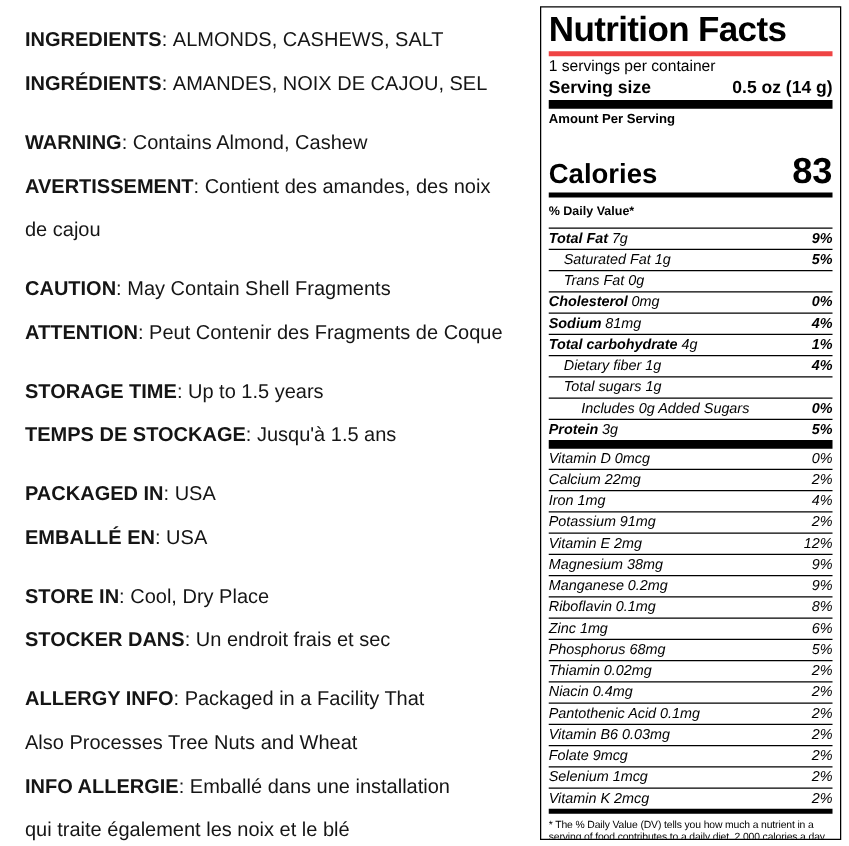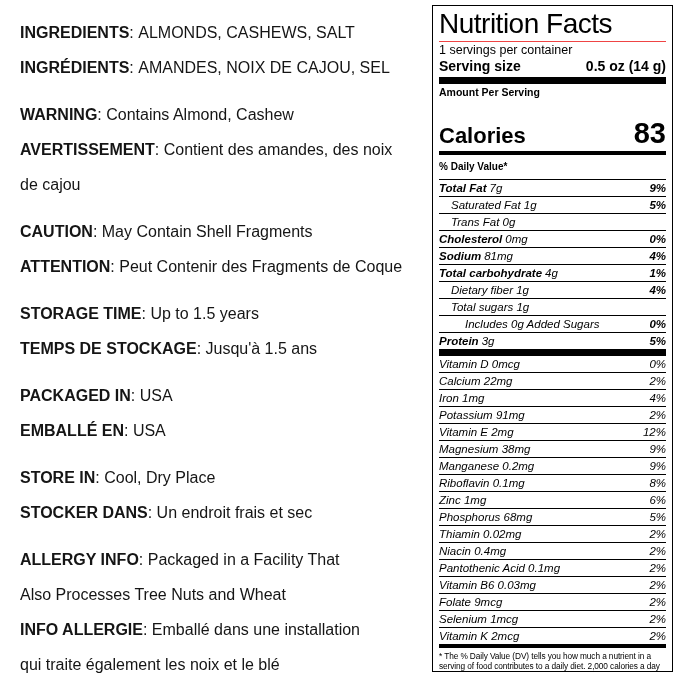--- a/index.html
+++ b/index.html
@@ -23,22 +23,22 @@
   .vegan-v { color:#fff; font-weight:bold; font-size:18px; line-height:1; transform:translateY(-1px); }
   .vegan-text { margin-left:9px; font-size:20px; color:#15803d; }
 
   
   .nf-panel {
     position:absolute; left:432px; top:5px; width:241px; height:667px;
     border:1px solid #000; box-sizing:border-box; padding:3px 6px; color:#000;
     overflow:hidden;
   }
   .nf-title {
-    font-size:28px; font-weight:normal; letter-spacing:-0.5px; line-height:30px;
-    padding-bottom:2px; border-bottom:1px solid #ef4444; white-space:nowrap;
+    font-size:28px; font-weight:bold; letter-spacing:-0.5px; line-height:30px;
+    padding-bottom:2px; border-bottom:4px solid #ef4444; white-space:nowrap;
   }
   .nf-servings { font-size:12.5px; line-height:15px; padding-top:1px; }
   .nf-serving-size {
     display:flex; justify-content:space-between; font-weight:bold;
     font-size:14px; line-height:16px; padding-bottom:3px;
   }
   .bar-thick { height:7px; background:#000; }
   .bar-med { height:4px; background:#000; }
   .nf-aps { font-weight:bold; font-size:10.5px; line-height:12px; padding-top:2px; }
   .nf-cal { display:flex; justify-content:space-between; align-items:baseline; line-height:30px; }

